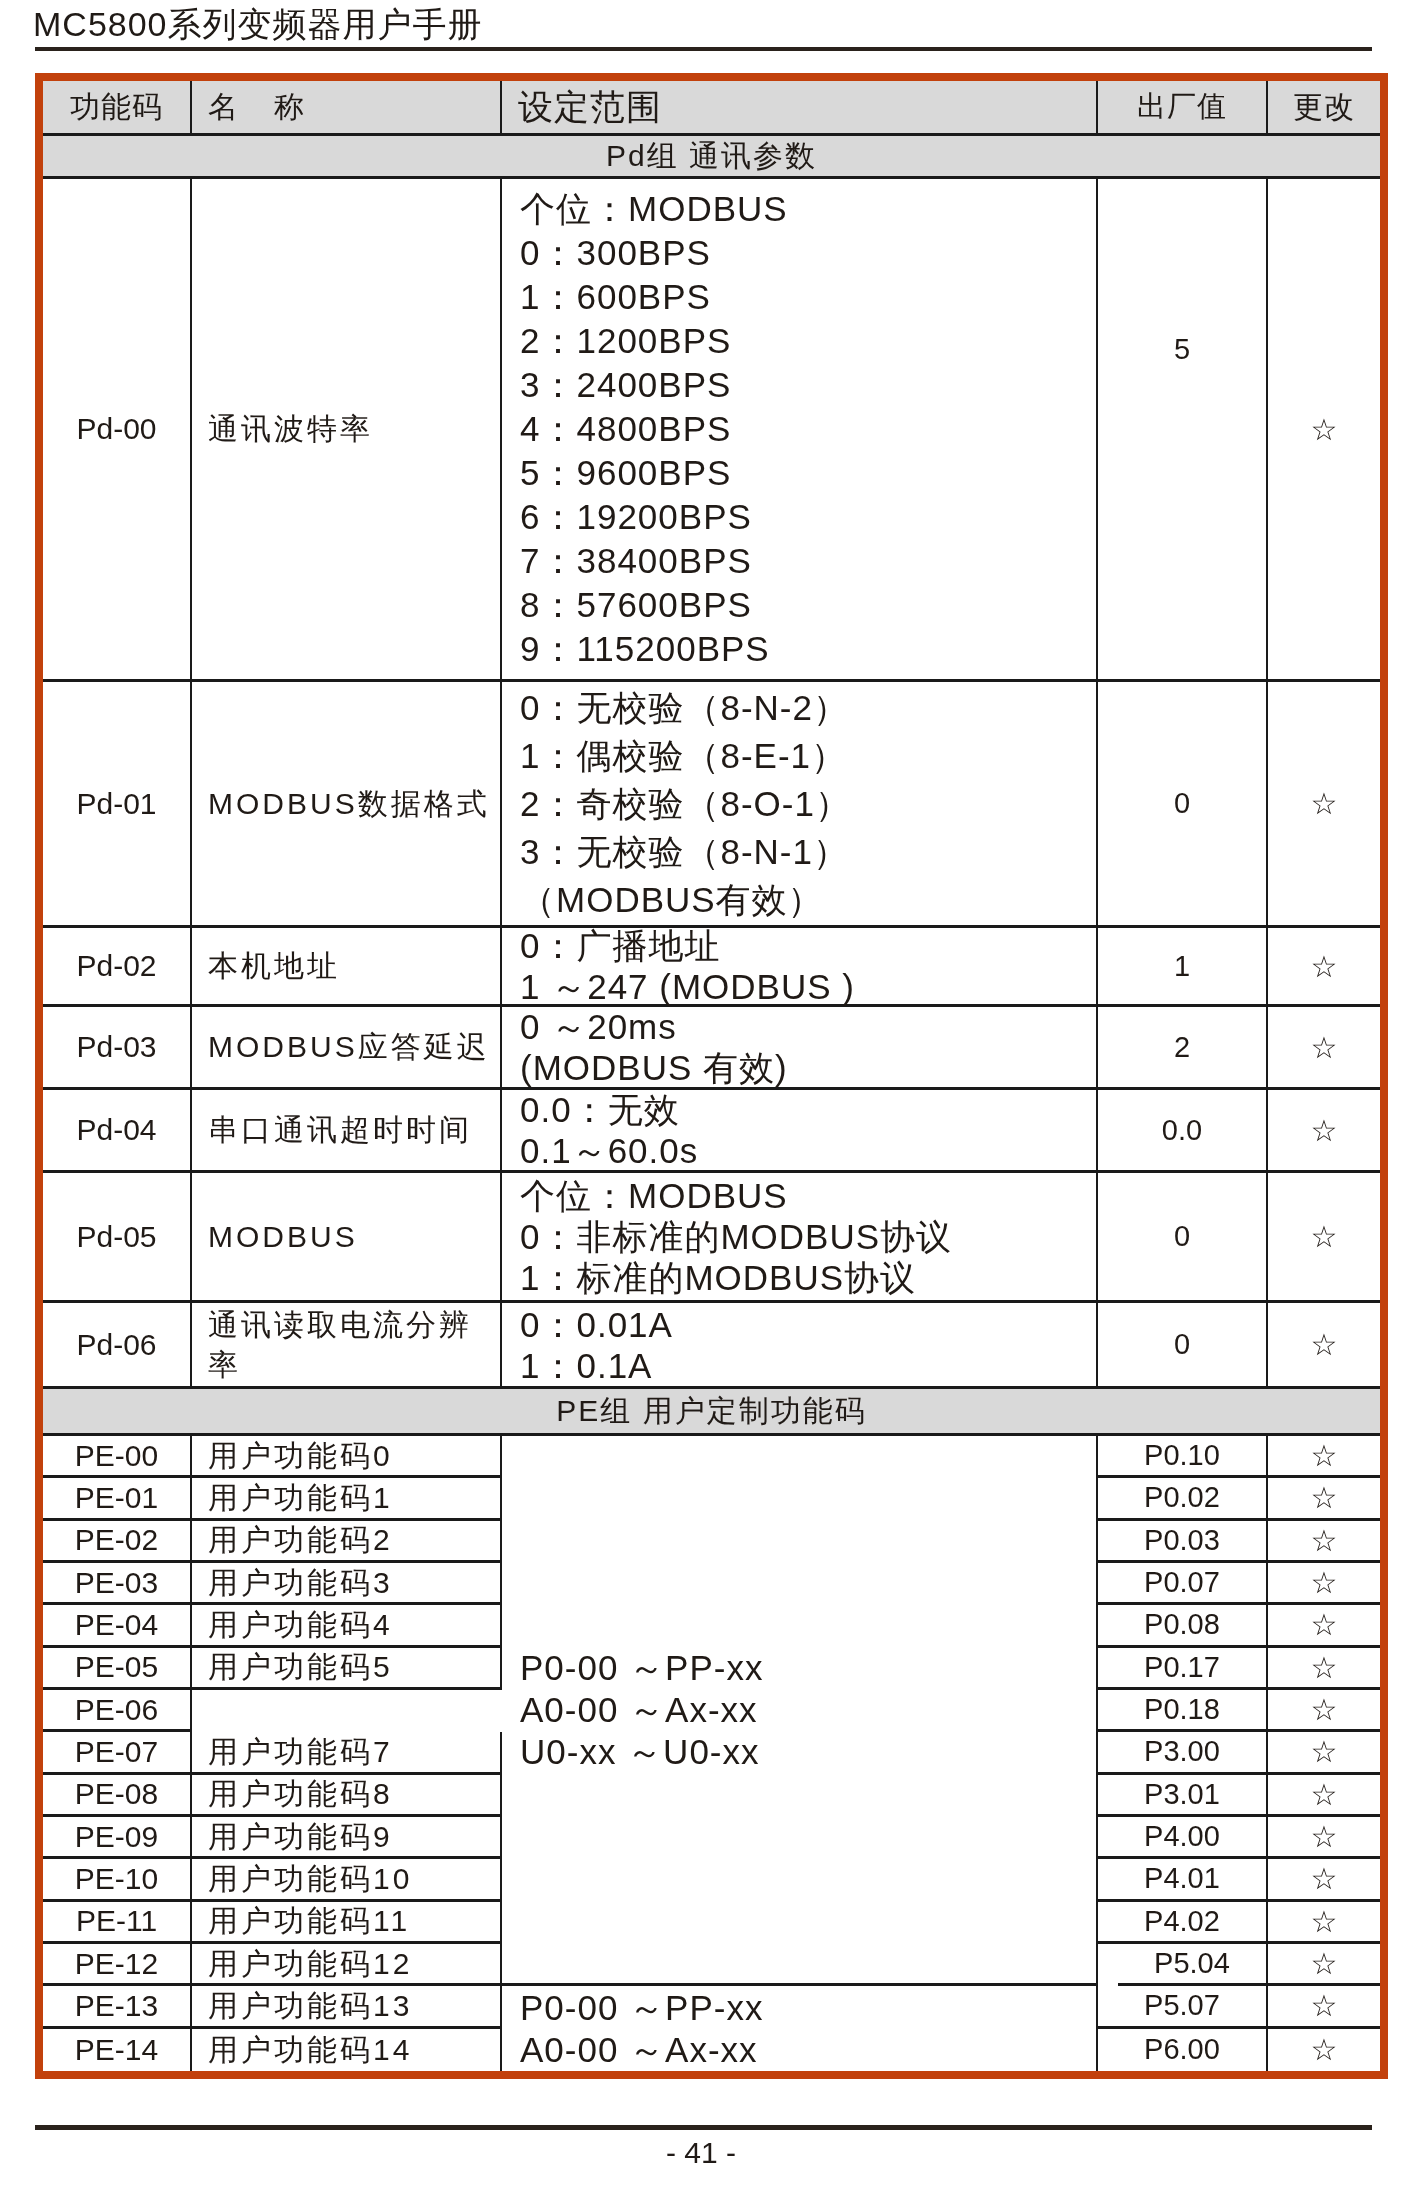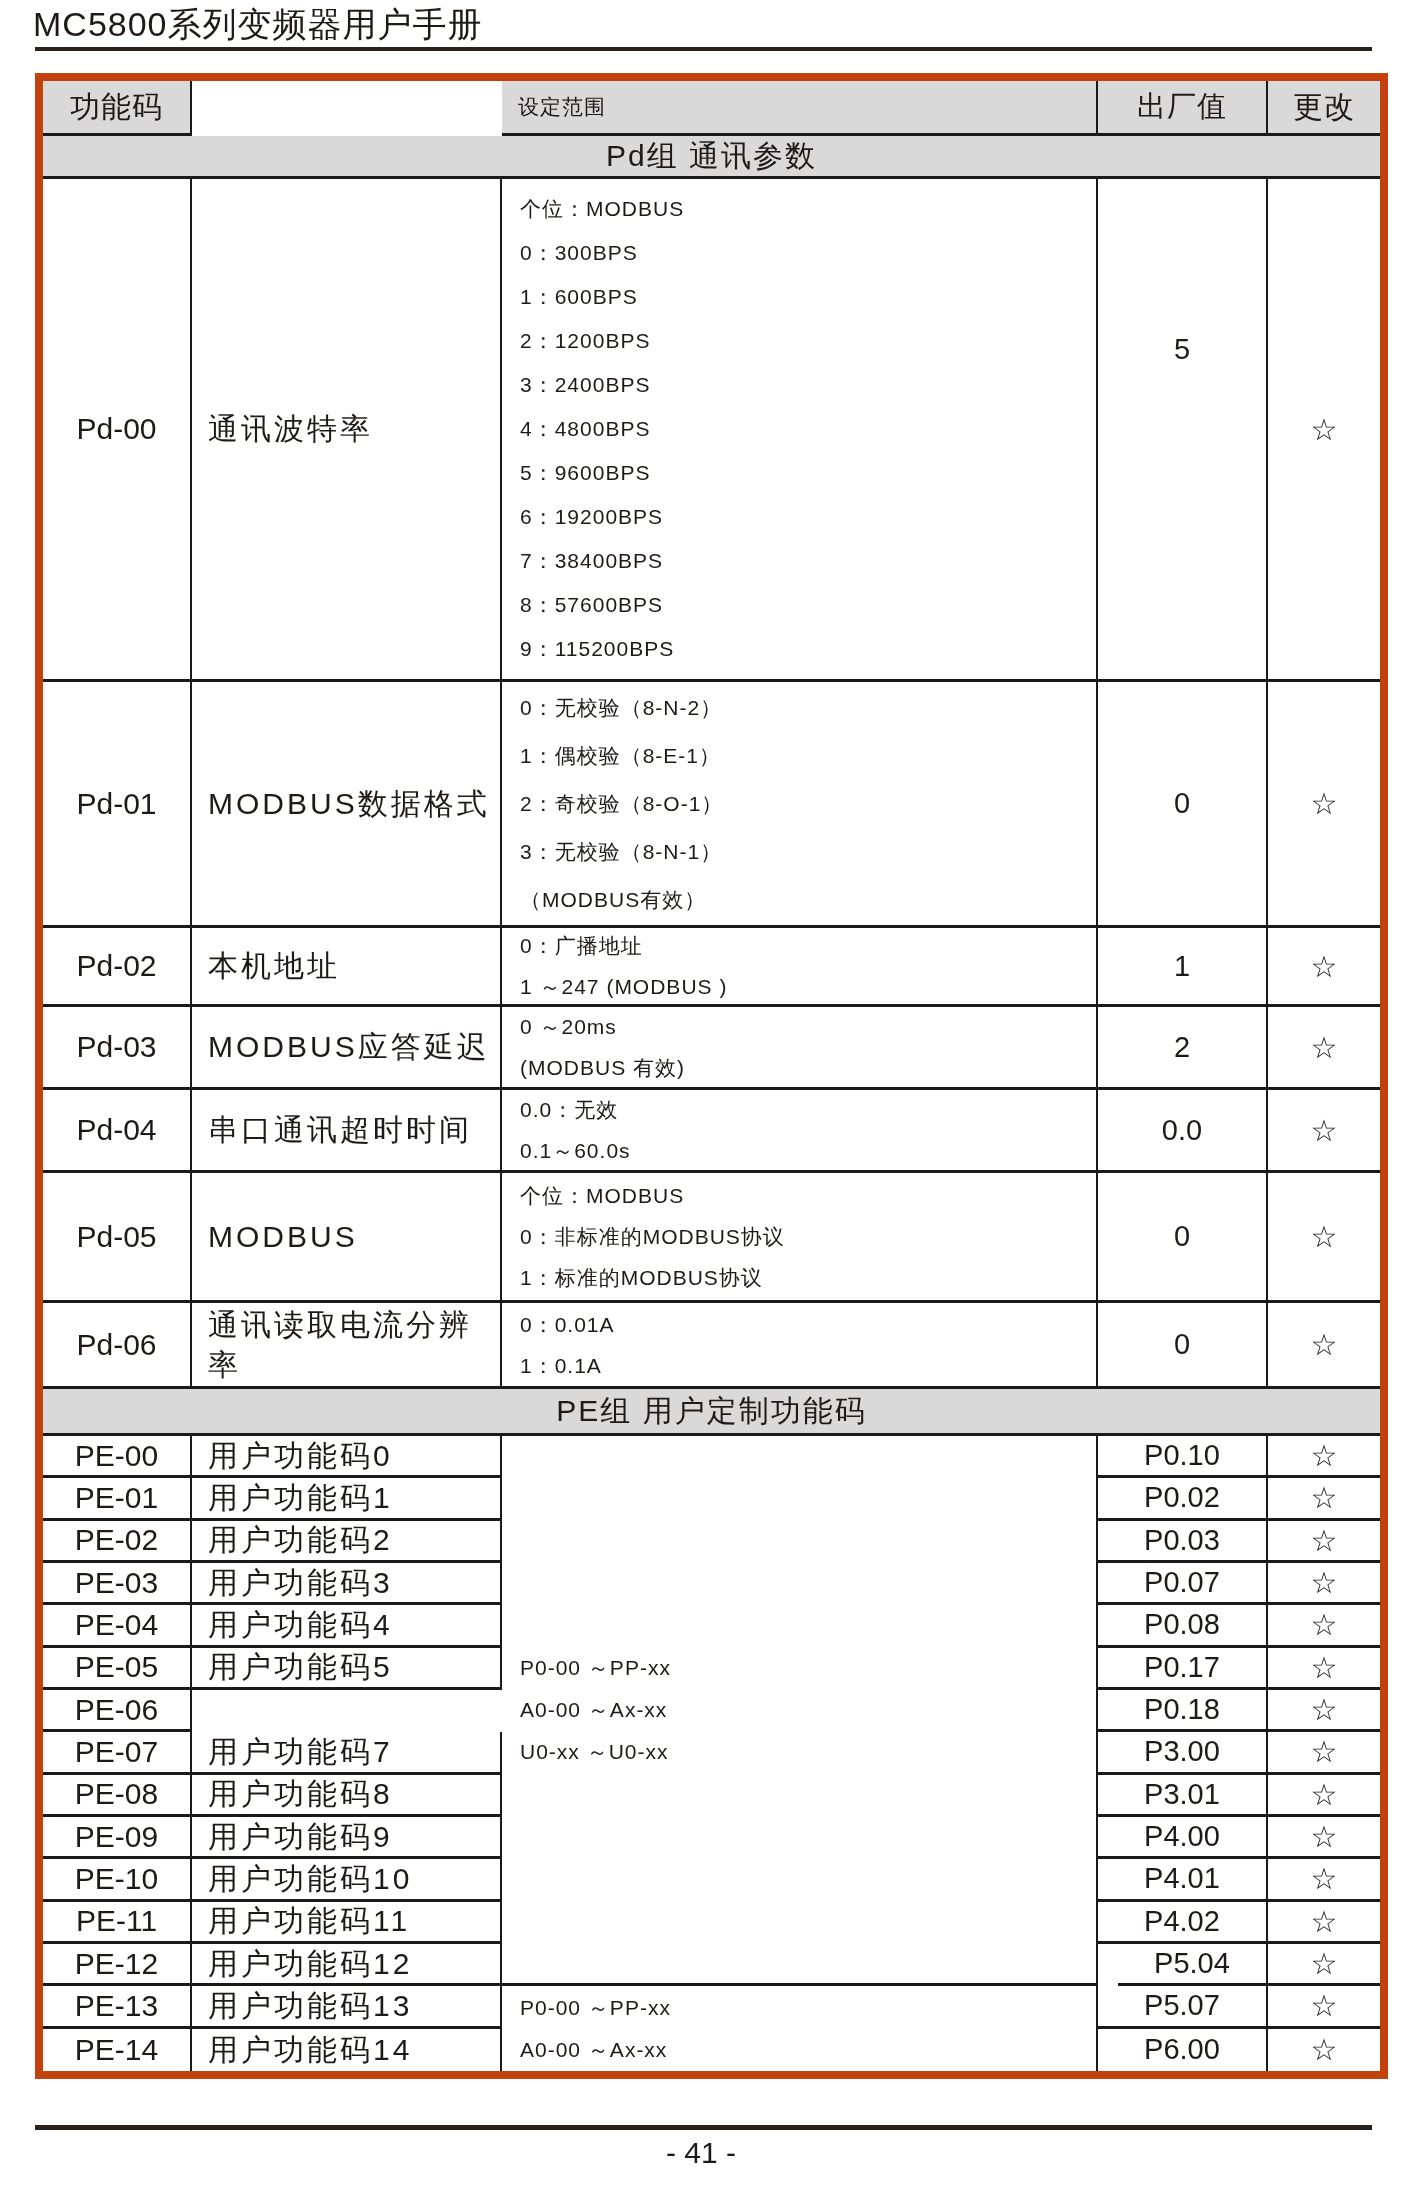--- a/index.html
+++ b/index.html
@@ -34,21 +34,21 @@
     white-space:pre-line;
   }
   .th{background:#d9d9d9;justify-content:center;letter-spacing:1px;}
   .th.c3{justify-content:flex-start;padding-left:16px;}
   .grp{
     background:#d9d9d9;justify-content:center;letter-spacing:2px;
     border-right:none;
   }
   .c1{justify-content:center;}
   .c2{justify-content:flex-start;padding-left:16px;padding-right:10px;letter-spacing:3px;line-height:40px;}
-  .c3{justify-content:flex-start;padding-left:18px;padding-right:8px;font-size:21px;letter-spacing:1px;}
+  .c3{justify-content:flex-start;padding-left:18px;padding-right:8px;font-size:35px;letter-spacing:1px;}
   .c4{justify-content:center;font-size:29px;}
   .c5{justify-content:center;border-right:none;}
   .star{font-size:30px;}
   .lh44{line-height:44px;}
   .lh48{line-height:48px;}
   .lh41{line-height:41px;}
   .lh42{line-height:42px;}
   .raise > .v{transform:translateY(-80px);}
   .no-bb{border-bottom:none;}
   .footer-rule{
@@ -61,20 +61,21 @@
   }
 </style>
 </head>
 <body>
 
 <div class="page-title">MC5800系列变频器用户手册</div>
 <div class="title-rule"></div>
 
 <div class="tbl">
     <div class="cell th c1" style="grid-area: 1 / 1;"><span class="v">功能码</span></div>
+    <div class="cell th c2" style="grid-area: 1 / 2;"><span class="v">名　称</span></div>
     <div class="cell th c3" style="grid-area: 1 / 3;"><span class="v">设定范围</span></div>
     <div class="cell th c4" style="grid-area: 1 / 4; font-family: Liberation Serif, serif;"><span class="v">出厂值</span></div>
     <div class="cell th c5" style="grid-area: 1 / 5;"><span class="v">更改</span></div>
     <div class="cell grp" style="grid-area: 2 / 1 / auto / -1;"><span class="v">Pd组 通讯参数</span></div>
     <div class="cell c1" style="grid-area: 3 / 1;"><span class="v">Pd-00</span></div>
     <div class="cell c2" style="grid-area: 3 / 2;"><span class="v">通讯波特率</span></div>
     <div class="cell c3 lh44" style="grid-area: 3 / 3;"><span class="v">个位：MODBUS
 0：300BPS
 1：600BPS
 2：1200BPS

